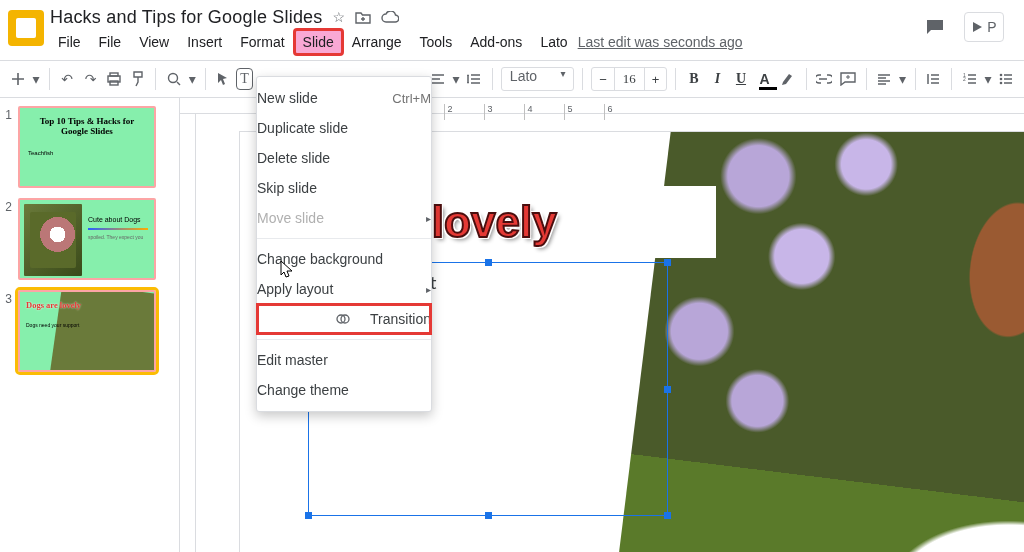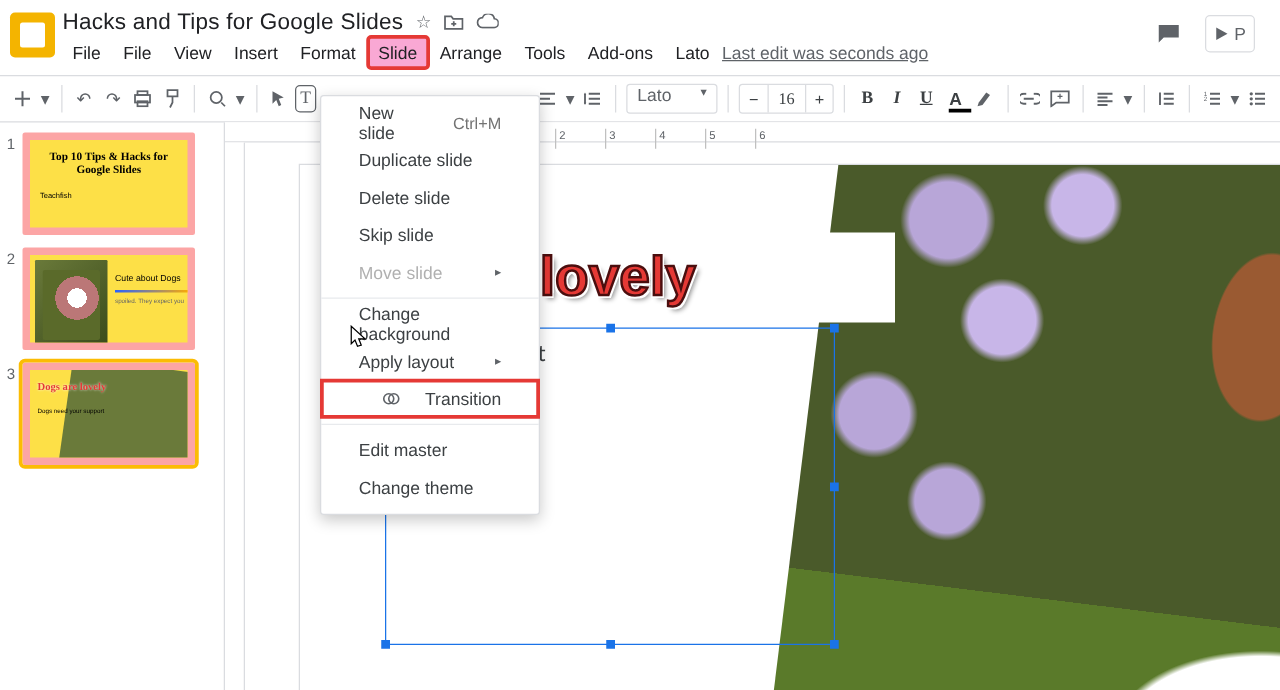--- a/index.html
+++ b/index.html
@@ -30,21 +30,21 @@
   .tbox .seg:last-child{border-right:none;}
   .font-box{ width:92px; justify-content:space-between; padding:0 8px; }
   .font-box span.caret{font-size:10px;}
   .tbtn.text-icon{font-family:"Times New Roman",serif; font-weight:bold; color:#3c4043;}
 
   
   .workspace { display:flex; height:calc(552px - 28px - 38px - 6px); }
   .filmstrip { width:180px; border-right:1px solid #dadce0; padding:8px 12px 8px 4px; overflow:hidden; }
   .thumb-row{ display:flex; align-items:flex-start; gap:6px; margin-bottom:10px;}
   .thumb-num{ font-size:12px; color:#5f6368; width:8px; text-align:right; padding-top:2px;}
-  .thumb { width:138px; height:82px; border:6px solid #fca5a5; border-radius:2px; background:#fde047; position:relative; overflow:hidden; }
+  .thumb { width:138px; height:82px; border:2px solid #fca5a5; border-radius:2px; background:#86efac; position:relative; overflow:hidden; }
   .thumb.selected { outline:3px solid #fbbc04; }
   .thumb .t-title{ font-family:"Brush Script MT",cursive; font-size:9px; font-weight:bold; padding:8px 6px 0 6px; text-align:center;}
   .thumb .t-sub{ font-size:6px; padding:14px 0 0 8px; }
   .thumb2-img{ position:absolute; left:4px; top:4px; width:58px; height:72px; background:linear-gradient(135deg,#6a7a3a,#3a4a1a); border-radius:1px;}
   .thumb2-img::after{content:""; position:absolute; inset:8px 6px 8px 6px; background:radial-gradient(circle at 60% 40%, #fff 0 18%, #b77 18% 40%, transparent 40%), #5a6a2a; border-radius:2px;}
   .thumb2-txt{position:absolute; left:68px; top:16px; font-size:7px;}
   .thumb2-line{position:absolute; left:68px; top:28px; width:60px; height:2px; background:linear-gradient(90deg,#2962ff,#ffab00);}
   .thumb2-txt2{position:absolute; left:68px; top:34px; font-size:5px; color:#666;}
   .thumb3-img{ position:absolute; right:-12px; top:-4px; width:110px; height:90px; background:#6a7a3a; transform:rotate(8deg);}
   .thumb3-title{ position:absolute; left:6px; top:8px; font-family:"Comic Sans MS",cursive; font-weight:bold; font-size:8.5px; color:#e53935; text-shadow:0 0 2px #fff;}
@@ -74,21 +74,21 @@
   .slide .headline{ position:absolute; left:46px; top:54px; width:430px; height:72px; background:#fff; display:flex; align-items:center; padding-left:4px; font-family:"Comic Sans MS","Brush Script MT",cursive; font-size:44px; font-weight:900; color:#e53935; -webkit-text-stroke:2px #4a0e0e; text-shadow:2px 2px 0 #fff, -2px -2px 0 #fff, 2px -2px 0 #fff, -2px 2px 0 #fff, 3px 3px 4px #888;}
   .slide .sel-box{ position:absolute; left:68px; top:130px; width:360px; height:254px; border:1.5px solid #1a73e8; background:rgba(255,255,255,0);}
   .slide .sel-handle{ position:absolute; width:7px; height:7px; background:#1a73e8; }
   .slide .sel-box .txt{ padding:8px 12px; font-size:18px; color:#3c4043; font-family:'Lato',Arial,sans-serif;}
   .h-tl{left:-4px;top:-4px;} .h-tc{left:calc(50% - 3px);top:-4px;} .h-tr{right:-4px;top:-4px;}
   .h-ml{left:-4px;top:calc(50% - 3px);} .h-mr{right:-4px;top:calc(50% - 3px);}
   .h-bl{left:-4px;bottom:-4px;} .h-bc{left:calc(50% - 3px);bottom:-4px;} .h-br{right:-4px;bottom:-4px;}
 
   
   .dropdown{ position:absolute; left:256px; top:76px; width:176px; background:#fff; border:1px solid #dadce0; border-radius:3px; box-shadow:0 4px 12px rgba(0,0,0,.22); padding:6px 0; font-size:14px; color:#3c4043; z-index:50;}
-  .dd-row{ height:30px; display:flex; align-items:center; padding:0 30px; gap:20px; position:relative;}
+  .dd-row{ height:30px; display:flex; align-items:center; padding:0 0; gap:20px; position:relative;}
   .dd-row.disabled{ color:#b0b0b0; }
   .dd-shortcut{ margin-left:auto; color:#737373; font-size:13px;text-align:right;}
   .dd-arrow{ margin-left:auto; color:#5f6368; font-size:10px;}
   .dd-sep{ height:1px; background:#e8eaed; margin:5px 0;}
   .dd-row.highlight{ outline:3px solid #e53935; outline-offset:-2px;justify-content:flex-end;}
   .dd-icon{ width:14px; display:inline-flex; justify-content:center; color:#5f6368;}
   .cursor-arrow{ position:absolute; left:280px; top:260px; font-size:14px; z-index:60; color:#000;}
 
   svg{display:block;}
 </style>

